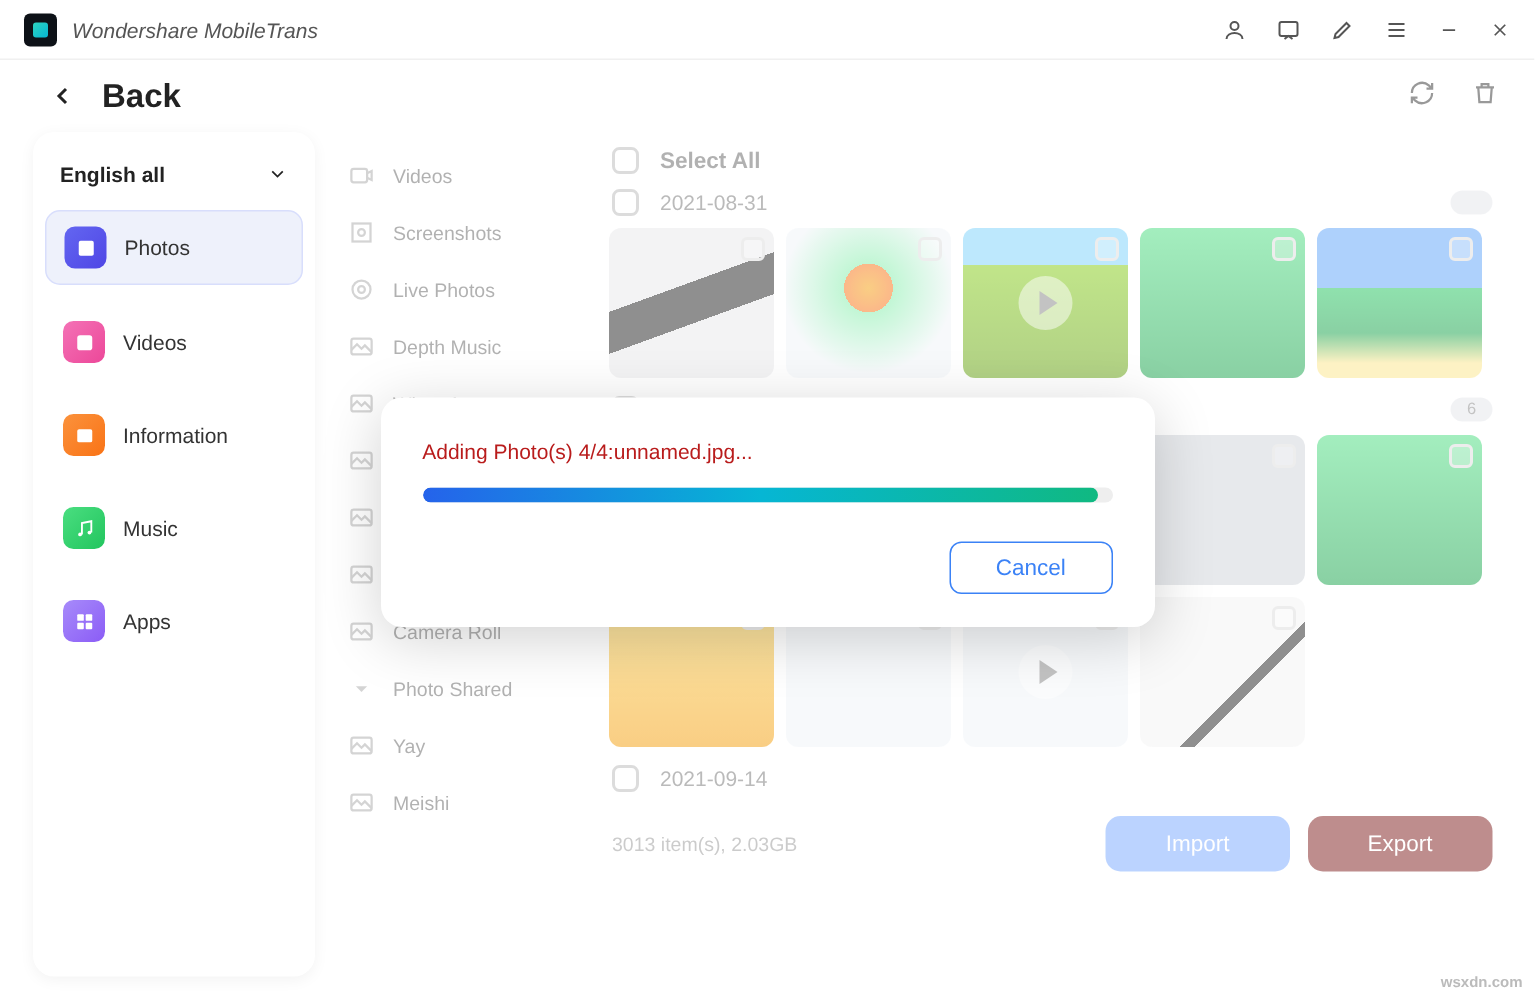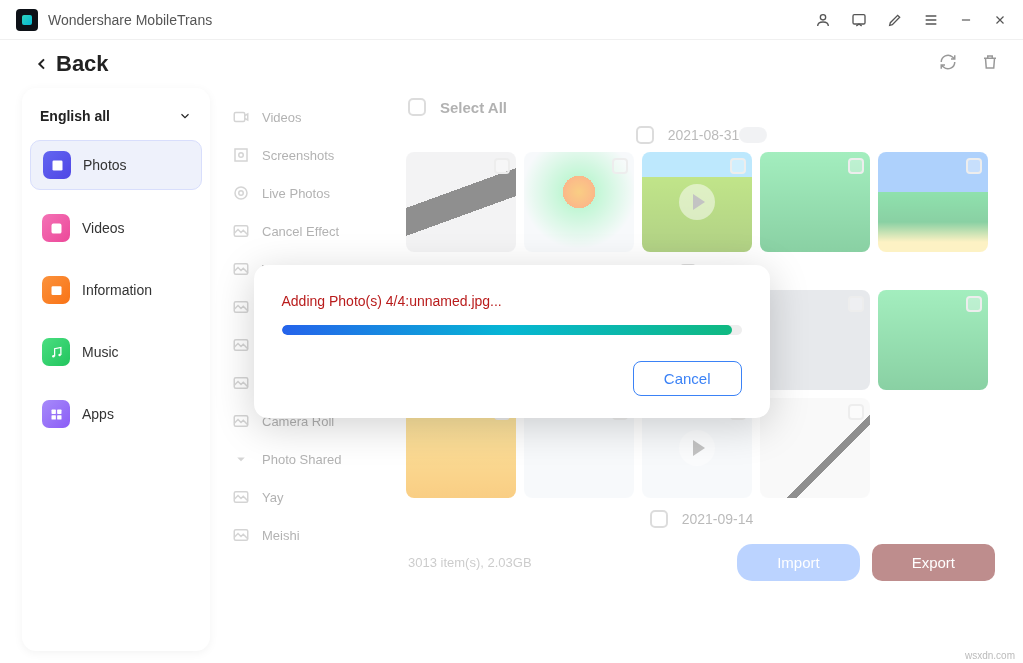--- a/index.html
+++ b/index.html
@@ -1,26 +1,26 @@
 <!DOCTYPE html>
 <html><head>
 <meta charset="utf-8">
 <style>
 * { margin: 0; padding: 0; box-sizing: border-box; font-family: -apple-system, BlinkMacSystemFont, "Segoe UI", sans-serif; }
 body { width: 1023px; height: 663px; background: #fff; overflow: hidden; position: relative; }
 
-.titlebar { height: 40px; display: flex; align-items: center; padding: 0 16px; border-bottom: 1px solid #f0f0f0; }
+.titlebar { height: 40px; display: flex; align-items: center; padding: 0 16px; border-bottom: 1px solid #f0f0f0; font-style: italic; }
 .titlebar-logo { width: 22px; height: 22px; background: #0d1117; border-radius: 4px; display: flex; align-items: center; justify-content: center; margin-right: 10px; }
 .titlebar-logo-inner { width: 10px; height: 10px; background: linear-gradient(135deg, #2dd4bf, #06b6d4); border-radius: 2px; }
 .titlebar-title { color: #555; font-size: 14px; flex: 1; }
 .titlebar-icons { display: flex; gap: 20px; align-items: center; color: #555; }
 .titlebar-icons span { cursor: pointer; display: inline-flex; }
 
 .back-row { height: 48px; display: flex; align-items: center; padding: 0 24px 0 34px; }
-.back-btn { display: flex; align-items: center; gap: 6px; font-size: 22px; font-weight: 600; color: #222; cursor: pointer; }
+.back-btn { display: flex; align-items: center; gap: 18px; font-size: 22px; font-weight: 600; color: #222; cursor: pointer; }
 .back-row .spacer { flex: 1; }
 .back-actions { display: flex; gap: 24px; color: #999; }
 .back-actions span { cursor: pointer; }
 
 .main { display: flex; height: 575px; padding: 0 22px 12px 22px; gap: 10px; }
 .sidebar1 { width: 188px; background: #fff; border-radius: 14px; box-shadow: 0 2px 10px rgba(0,0,0,0.05); padding: 14px 8px; }
 .english-row { display: flex; align-items: center; justify-content: space-between; padding: 6px 10px 16px 10px; font-size: 14px; font-weight: 600; color: #222; }
 .cat-item { display: flex; align-items: center; gap: 12px; padding: 10px 12px; border-radius: 10px; font-size: 14px; color: #333; cursor: pointer; margin-bottom: 14px; }
 .cat-item.active { background: #eef1fb; border: 1px solid #d8defc; }
 .cat-icon { width: 28px; height: 28px; border-radius: 7px; display: flex; align-items: center; justify-content: center; }
@@ -30,21 +30,21 @@
 .ci-music { background: linear-gradient(135deg, #4ade80, #22c55e); }
 .ci-apps { background: linear-gradient(135deg, #a78bfa, #8b5cf6); }
 .cat-icon svg { width: 15px; height: 15px; fill: #fff; }
 
 .sidebar2 { width: 172px; padding: 10px 4px; opacity: 0.5; }
 .s2-item { display: flex; align-items: center; gap: 12px; padding: 10px 8px; font-size: 13px; color: #666; cursor: pointer; }
 .s2-icon { width: 18px; height: 18px; color: #aaa; display: inline-flex; }
 
 .content { flex: 1; position: relative; padding: 10px 0; opacity: 0.5; }
 .select-row { display: flex; align-items: center; gap: 14px; padding: 0 6px 6px 6px; font-size: 15px; font-weight: 600; color: #666; }
-.date-row { display: flex; align-items: center; justify-content: center; padding: 4px 6px 8px 6px; font-size: 14px; color: #777; }
+.date-row { display: flex; align-items: center; justify-content: space-between; padding: 4px 6px 8px 6px; font-size: 14px; color: #777; }
 .date-left { display: flex; align-items: center; gap: 14px; }
 .count-pill { background: #e5e7eb; color: #888; font-size: 11px; padding: 2px 10px; border-radius: 10px; min-width: 28px; text-align: center; }
 .checkbox { width: 18px; height: 18px; border: 2px solid #bbb; border-radius: 5px; }
 
 .grid { display: flex; gap: 8px; flex-wrap: wrap; padding: 0 4px 8px 4px; }
 .thumb { width: 110px; height: 100px; border-radius: 8px; position: relative; background: #d1d5db; overflow: hidden; }
 .thumb .tcheck { position: absolute; top: 6px; right: 6px; width: 16px; height: 16px; border: 2px solid #ddd; border-radius: 4px; background: rgba(255,255,255,0.3); }
 .thumb .play { position: absolute; top: 50%; left: 50%; transform: translate(-50%,-50%); width: 36px; height: 36px; background: rgba(255,255,255,0.5); border-radius: 50%; display: flex; align-items: center; justify-content: center; }
 .thumb .play::after { content: ""; border-left: 12px solid #888; border-top: 8px solid transparent; border-bottom: 8px solid transparent; margin-left: 3px; }
 
@@ -53,31 +53,31 @@
 .tg-grass { background: linear-gradient(#7dd3fc 0%, #7dd3fc 25%, #84cc16 25%, #65a30d 100%); }
 .tg-green { background: linear-gradient(#4ade80, #16a34a); }
 .tg-beach { background: linear-gradient(#60a5fa 0%, #60a5fa 40%, #22c55e 40%, #16a34a 70%, #fde68a 90%); }
 .tg-yel { background: linear-gradient(#fcd34d, #f59e0b); }
 .tg-white { background: #f1f5f9; }
 .tg-cable { background: linear-gradient(135deg,#f5f5f5 60%,#222 60%,#222 65%,#f5f5f5 65%); }
 
 .footer-row { display: flex; align-items: center; gap: 12px; padding: 8px 6px; }
 .footer-info { font-size: 13px; color: #999; flex: 1; }
 .footer-btn { padding: 10px 40px; border-radius: 10px; font-size: 15px; color: #fff; cursor: pointer; border: none; }
-.btn-import { background: #7aa9ff; border-radius: 15px; }
+.btn-import { background: #7aa9ff; }
 .btn-export { background: #7f1d1d; }
 
 .modal { position: absolute; top: 265px; left: 50%; transform: translateX(-50%); width: 516px; background: #fff; border-radius: 14px; box-shadow: 0 8px 40px rgba(0,0,0,0.18); padding: 28px 28px 22px 28px; z-index: 10; }
 .modal-text { font-size: 14px; color: #b91c1c; margin-bottom: 16px; }
 .progress-bar { height: 10px; background: #eee; border-radius: 6px; overflow: hidden; margin-bottom: 26px; }
 .progress-fill { height: 100%; width: 98%; background: linear-gradient(90deg, #2563eb, #06b6d4, #10b981); border-radius: 6px; }
 .modal-actions { display: flex; justify-content: flex-end; }
 .cancel-btn { padding: 8px 30px; border: 1px solid #3b82f6; color: #3b82f6; background: #fff; border-radius: 8px; font-size: 15px; cursor: pointer; }
 
-.watermark { position: absolute; bottom: 2px; right: 8px; font-size: 10px; color: #bbb; }
+.watermark { position: absolute; bottom: 2px; right: 8px; font-size: 10px; color: #bbb; font-weight: bold; }
 </style>
 </head>
 <body>
 
 <div class="titlebar">
   <div class="titlebar-logo">
       <div class="titlebar-logo-inner"></div>
     </div>
   <div class="titlebar-title">Wondershare MobileTrans</div>
   <div class="titlebar-icons">
@@ -219,21 +219,21 @@
         </span>
         <span>Live Photos</span>
       </div>
     <div class="s2-item">
         <span class="s2-icon">
           <svg viewBox="0 0 24 24" fill="none" stroke="currentColor" stroke-width="2">
             <rect x="3" y="5" width="18" height="14" rx="2"></rect>
             <path d="M3 15l5-5 4 4 3-3 6 6"></path>
           </svg>
         </span>
-        <span>Cancel Effect</span>
+        <span>Depth Music</span>
       </div>
     <div class="s2-item">
         <span class="s2-icon">
           <svg viewBox="0 0 24 24" fill="none" stroke="currentColor" stroke-width="2">
             <rect x="3" y="5" width="18" height="14" rx="2"></rect>
             <path d="M3 15l5-5 4 4 3-3 6 6"></path>
           </svg>
         </span>
         <span>WhatsApp</span>
       </div>

